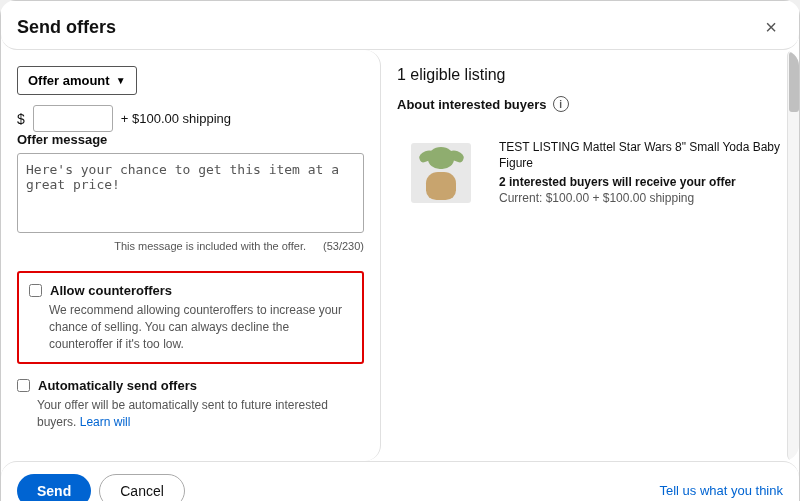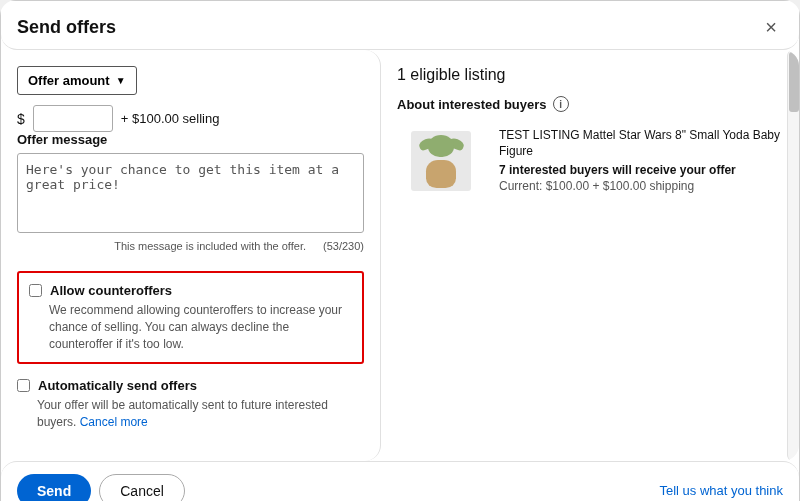--- a/index.html
+++ b/index.html
@@ -227,21 +227,21 @@
     
     .eligible-listing {
       font-size: 16px;
       color: #111;
       margin-bottom: 12px;
     }
     .about-buyers-row {
       display: flex;
       align-items: center;
       gap: 6px;
-      margin-bottom: 16px;
+      margin-bottom: 28px;
       font-weight: bold;
       font-size: 13px;
       color: #111;
     }
     .info-icon {
       display: inline-flex;
       align-items: center;
       justify-content: center;
       width: 16px;
       height: 16px;
@@ -347,21 +347,21 @@
     <div class="left-panel">
 
       <div class="offer-amount-section">
         <button class="offer-amount-btn">
           <span>Offer amount</span>
           <span class="arrow">▼</span>
         </button>
         <div class="price-row">
           <span class="dollar-sign">$</span>
           <input class="price-input" type="text" style="">
-          <span class="shipping-text">+ $100.00 selling</span>
+          <span class="shipping-text">+ $100.00 shipping</span>
         </div>
       </div>
 
       <div class="offer-message-section">
         <div class="section-label">Offer message</div>
         <textarea class="message-textarea" style="">Here's your chance to get this item at a great price!</textarea>
         <div class="message-footer">
           <span>This message is included with the offer.</span>
           <span>(53/230)</span>
         </div>
@@ -375,21 +375,21 @@
         <div class="checkbox-desc">We recommend allowing counteroffers to increase your chance of selling. You can always decline the counteroffer if it's too low.</div>
       </div>
 
       <div class="auto-send-section">
         <div class="checkbox-row">
           <input type="checkbox" style="">
           <span class="checkbox-label">Automatically send offers</span>
         </div>
         <div class="auto-send-desc">
           <span>Your offer will be automatically sent to future interested buyers.</span>
-          <a href="#" class="learn-more">Cancel more</a>
+          <a href="#" class="learn-more">Learn will</a>
         </div>
       </div>
 
     </div>
 
     <div class="right-panel">
       <div class="eligible-listing">1 eligible listing</div>
 
       <div class="about-buyers-row">
         <span>About interested buyers</span>
@@ -400,21 +400,21 @@
         <div class="listing-img">
           <div class="yoda-figure">
             <div class="yoda-ear-left"></div>
             <div class="yoda-ear-right"></div>
             <div class="yoda-head"></div>
             <div class="yoda-body"></div>
           </div>
         </div>
         <div class="listing-info">
           <div class="listing-title">TEST LISTING Mattel Star Wars 8" Small Yoda Baby Figure</div>
-          <div class="listing-buyers">7 interested buyers will receive your offer</div>
+          <div class="listing-buyers">2 interested buyers will receive your offer</div>
           <div class="listing-current">Current: $100.00 + $100.00 shipping</div>
         </div>
       </div>
 
       <div class="scrollbar-track">
         <div class="scrollbar-thumb"></div>
       </div>
     </div>
 
   </div>

